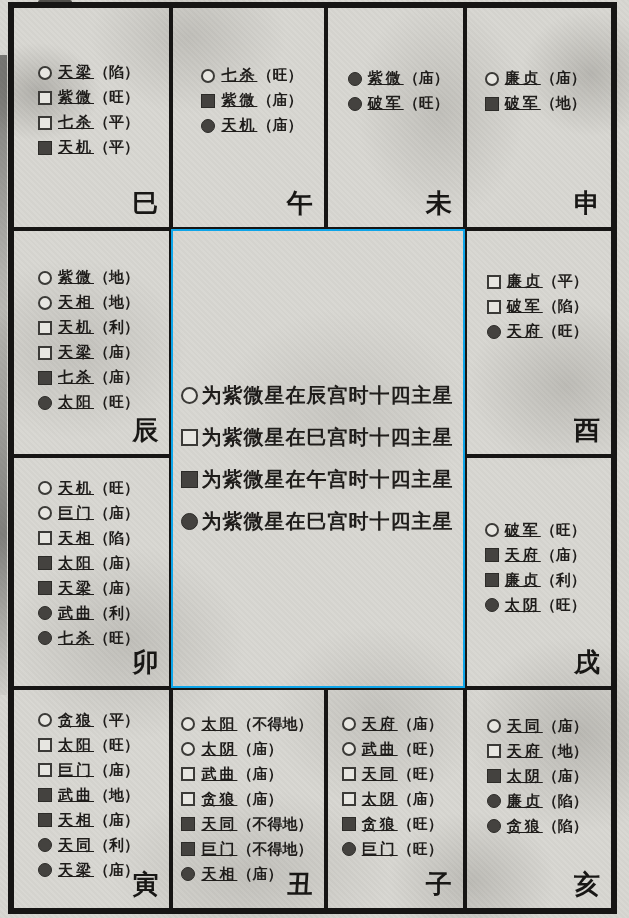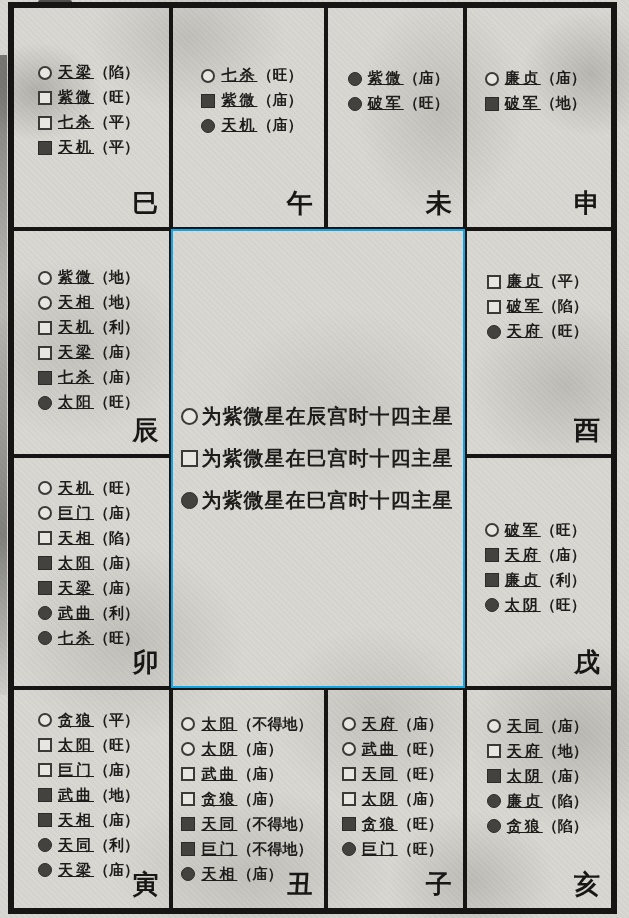--- a/index.html
+++ b/index.html
@@ -203,20 +203,24 @@
     <div id="legend">
         <div class="legend-row">
           <span class="mk mk-oc"></span>
           <span>为紫微星在辰宫时十四主星</span>
         </div>
         <div class="legend-row">
           <span class="mk mk-os"></span>
           <span>为紫微星在巳宫时十四主星</span>
         </div>
         <div class="legend-row">
+          <span class="mk mk-fs"></span>
+          <span>为紫微星在午宫时十四主星</span>
+        </div>
+        <div class="legend-row">
           <span class="mk mk-fc"></span>
           <span>为紫微星在巳宫时十四主星</span>
         </div>
       </div>
   </div>
   <div class="cell c-you">
     <div class="stars">
         <div class="star-row">
           <span class="mk mk-os"></span>
           <span class="star-name">廉贞</span>

